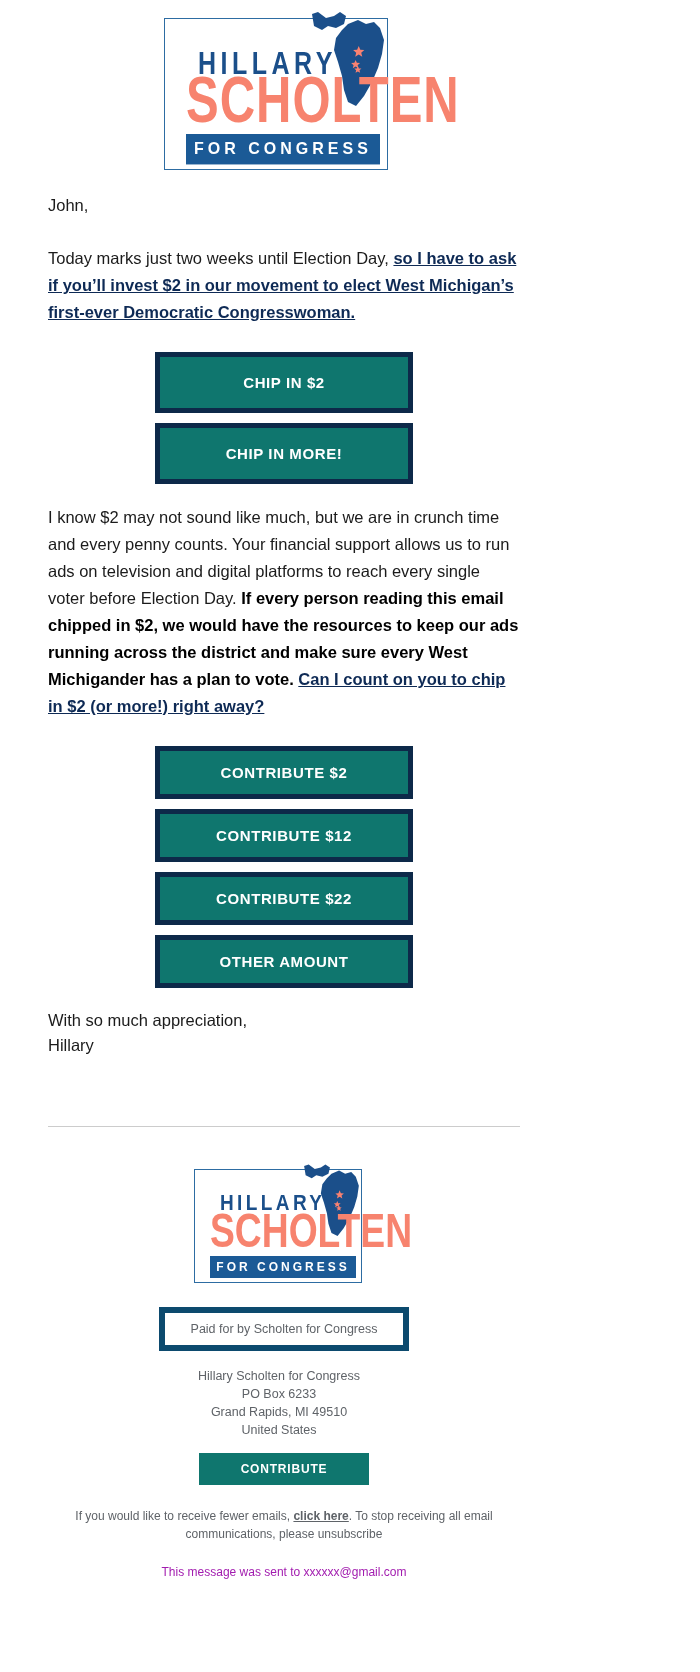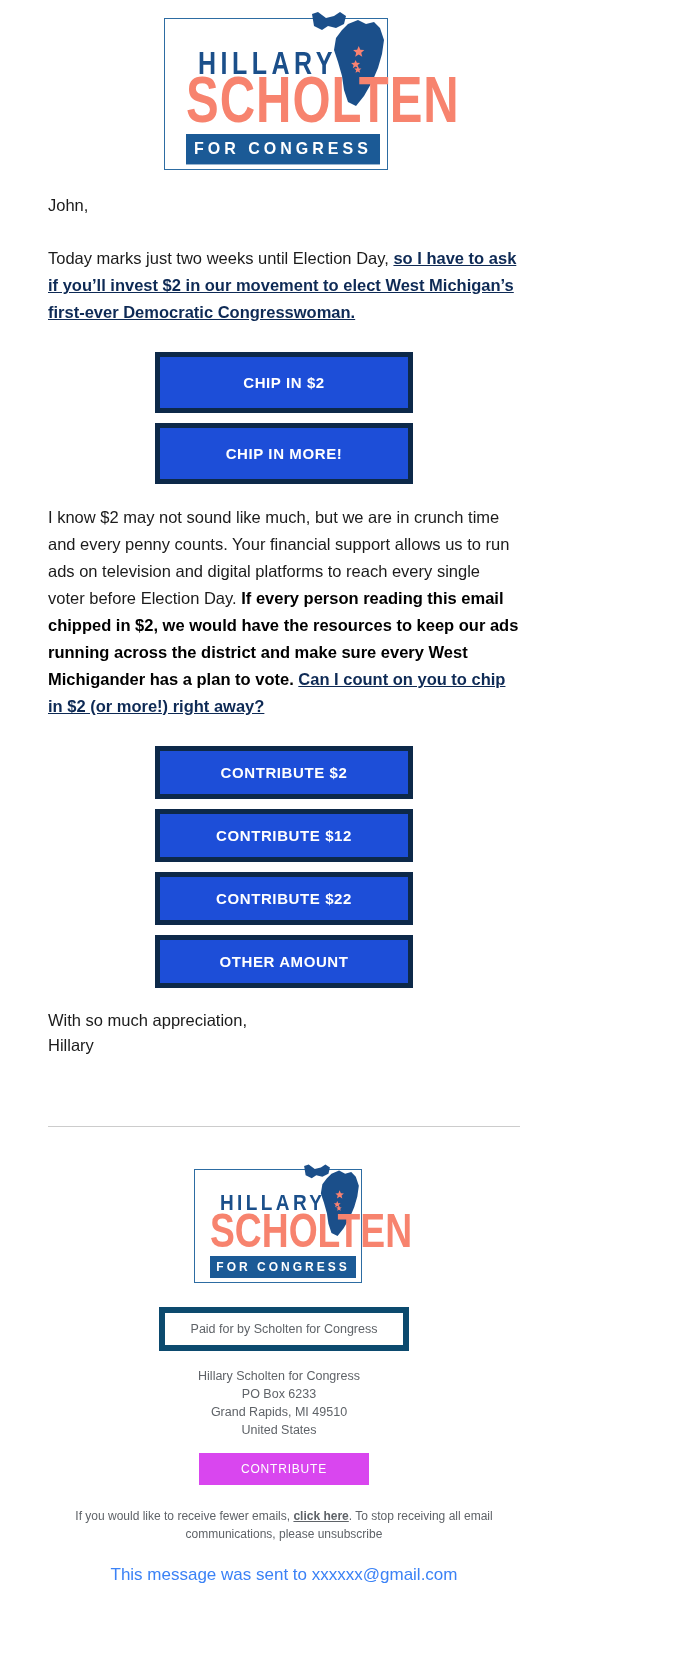--- a/index.html
+++ b/index.html
@@ -126,21 +126,21 @@
   }
   .btn-row {
     display: flex;
     justify-content: center;
     margin-bottom: 10px;
   }
   .cta {
     display: block;
     width: 258px;
     box-sizing: border-box;
-    background: #1d4ed8;
+    background: #0f766e;
     border: 5px solid #0d2949;
     color: #ffffff;
     font-size: 15px;
     font-weight: 700;
     letter-spacing: 0.6px;
     text-align: center;
     padding: 17px 0;
     text-decoration: none;
     font-family: "Liberation Sans", sans-serif;
   }
@@ -242,44 +242,44 @@
     margin-bottom: 16px;
   }
   .addr {
     font-size: 12.5px;
     line-height: 18px;
     color: #5f6368;
     margin: 0 10px 14px 0;
   }
   .footer-contribute {
     display: inline-block;
-    background: #d946ef;
+    background: #0f766e;
     color: #ffffff;
     font-size: 12px;
-    font-weight: 400;
+    font-weight: 700;
     letter-spacing: 0.8px;
     padding: 9px 42px;
     text-decoration: none;
     margin-bottom: 22px;
   }
   .fine {
     font-size: 12px;
     line-height: 18px;
     color: #5f6368;
     padding: 0 60px;
     margin: 0 0 22px 0;
   }
   .fine a {
     color: #5f6368;
     text-decoration: underline;
     font-weight: 700;
   }
   .sent-to {
-    font-size: 17px;
-    color: #3b82f6;
+    font-size: 12px;
+    color: #a21caf;
     margin: 12px;
     padding-bottom: 18px;
   }
 </style>
 </head>
 <body>
 
 <div class="email">
 
   <div class="header">

